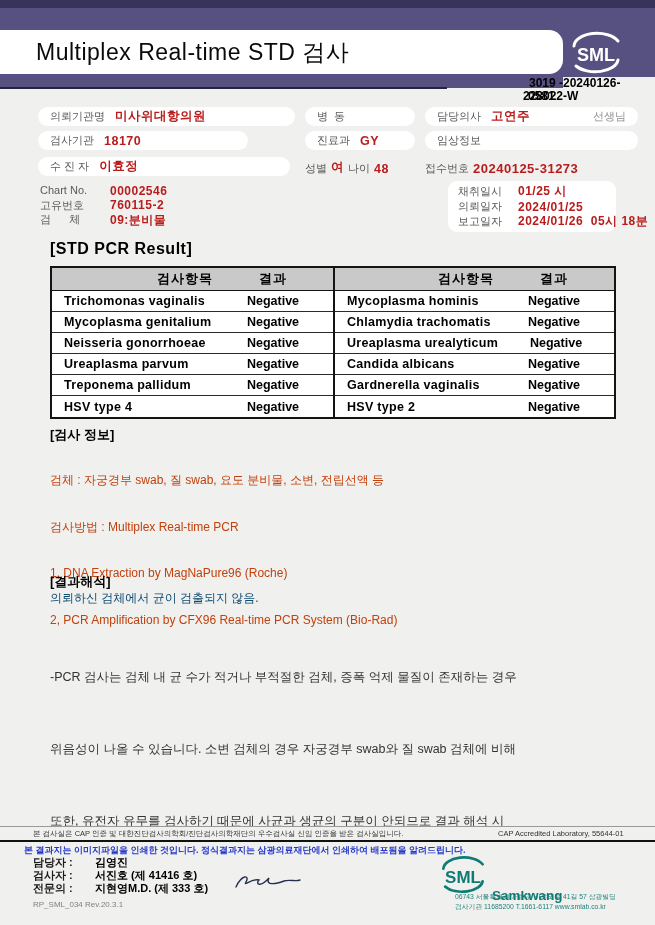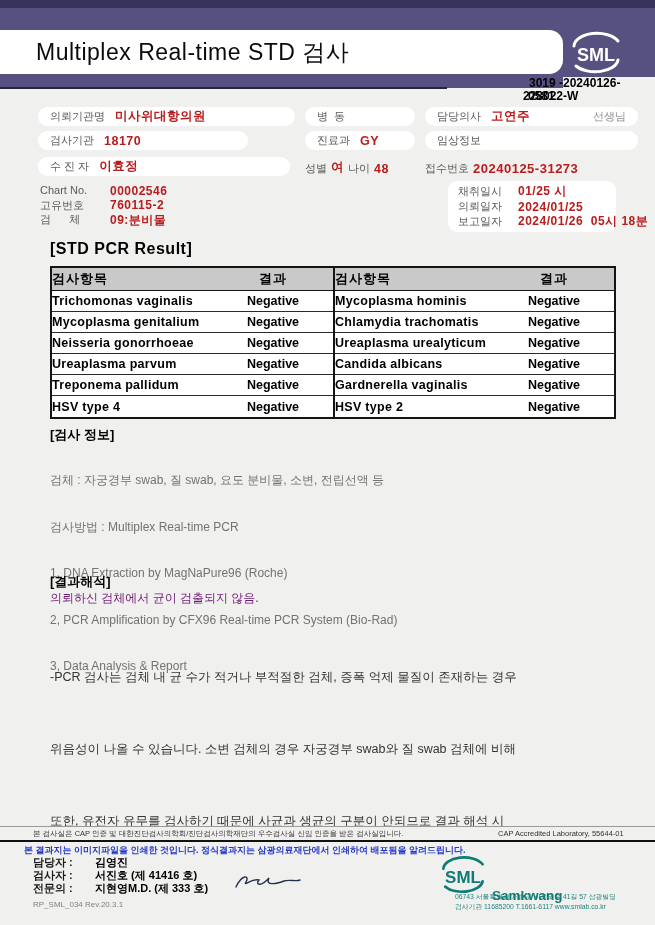--- a/index.html
+++ b/index.html
@@ -42,31 +42,31 @@
   #collect-box{left:448px;top:181px;width:168px;height:51px;background:#fff;border-radius:9px;padding:3px 0 0 10px}
   .cb-row{display:flex;gap:16px;align-items:center;height:15px;white-space:nowrap}
   .cb-row .lbl{white-space:pre}
   .cb-row .val{font-size:12px}
   
   #result-heading{left:50px;top:240px;font-size:16px;font-weight:bold;letter-spacing:.5px;white-space:pre}
   .tablewrap{position:absolute;left:50px;top:266px;width:566px;background:#fff;border:2px solid #141414;display:flex}
   .half{width:50%}
   .half + .half{border-left:2px solid #141414}
   .thead{height:23px;background:var(--table-header-gray);border-bottom:1px solid #141414;display:flex;align-items:center;font-weight:bold;font-size:13px}
-  .thead .c1{flex:1;text-align:left;letter-spacing:1px}
+  .thead .c1{flex:1;text-align:right;letter-spacing:1px}
   .thead .c2{width:120px;text-align:center;letter-spacing:1px}
   .trow{height:21px;display:flex;align-items:center;border-bottom:1px solid #2a2a2a;font-weight:bold;font-size:12.5px}
   .half .trow:last-child{border-bottom:none}
-  .trow .c1{flex:1;letter-spacing:.3px;white-space:pre}
+  .trow .c1{flex:1;padding-left:12px;letter-spacing:.3px;white-space:pre}
   .trow .c2{width:120px;text-align:center}
   
   #testinfo-heading{left:50px;top:426px;font-size:13px;font-weight:bold;white-space:pre}
-  #testinfo-lines{left:50px;top:442px;font-size:12px;color:#737373;line-height:15.5px;white-space:pre}
+  #testinfo-lines{left:50px;top:442px;font-size:12px;color:#c2410c;line-height:15.5px;white-space:pre}
   #interp-heading{left:50px;top:573px;font-size:13px;font-weight:bold;white-space:pre}
-  #interp-summary{left:50px;top:590px;font-size:12px;color:#701a75;white-space:pre}
+  #interp-summary{left:50px;top:590px;font-size:12px;color:#0c4a6e;white-space:pre}
   #interp-paragraph{left:50px;top:617px;width:575px;font-size:12.5px;color:#333;line-height:24px;white-space:pre}
   
   #acc-line-top{left:0;top:826px;width:655px;height:1px;background:#9a9a9a}
   #acc-left{left:33px;top:829px;font-size:7.5px;color:#333;white-space:pre}
   #acc-right{left:498px;top:829px;font-size:7.5px;color:#333;white-space:pre}
   #footer-line{left:0;top:840px;width:655px;height:2px;background:#111}
   #notice{left:24px;top:844px;font-size:9px;font-weight:bold;color:var(--notice-blue);white-space:pre}
   .staff-row{position:absolute;left:33px;display:flex;gap:4px;height:12px;}
   .staff-row .slbl{width:58px;font-size:11px;font-weight:bold;color:#1a1a1a;white-space:pre}
   .staff-row .sval{font-size:11px;font-weight:bold;color:#000;white-space:pre}
@@ -240,21 +240,20 @@
       </div>
   </div>
 </div>
 
 <div class="abs" id="testinfo-heading">[검사 정보]</div>
 <div class="abs" id="testinfo-lines">
   <div>검체 : 자궁경부 swab, 질 swab, 요도 분비물, 소변, 전립선액 등</div>
   <div>검사방법 : Multiplex Real-time PCR</div>
   <div>1, DNA Extraction by MagNaPure96 (Roche)</div>
   <div>2, PCR Amplification by CFX96 Real-time PCR System (Bio-Rad)</div>
-  <div>3, Data Analysis &amp; Report</div>
 </div>
 
 <div class="abs" id="interp-heading">[결과해석]</div>
 <div class="abs" id="interp-summary">의뢰하신 검체에서 균이 검출되지 않음.</div>
 <div class="abs" id="interp-paragraph">
   <div>-PCR 검사는 검체 내 균 수가 적거나 부적절한 검체, 증폭 억제 물질이 존재하는 경우</div>
   <div>위음성이 나올 수 있습니다. 소변 검체의 경우 자궁경부 swab와 질 swab 검체에 비해</div>
   <div>또한, 유전자 유무를 검사하기 때문에 사균과 생균의 구분이 안되므로 결과 해석 시</div>
   
   

